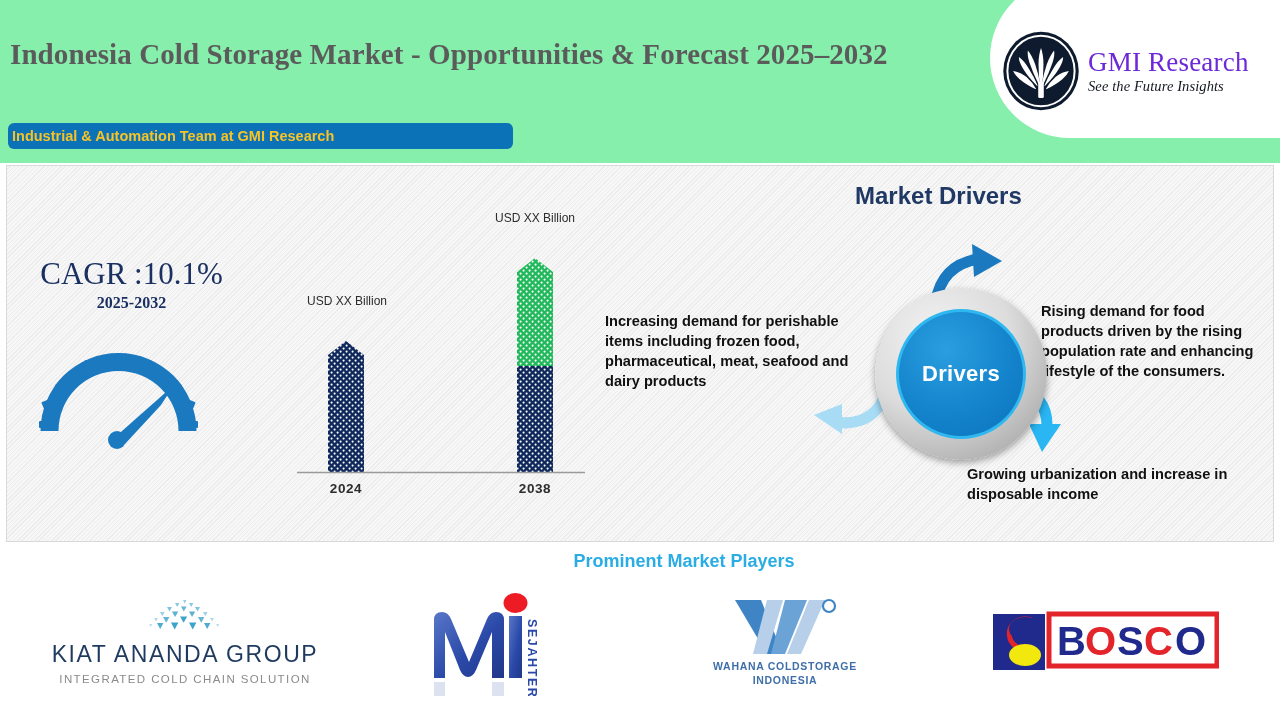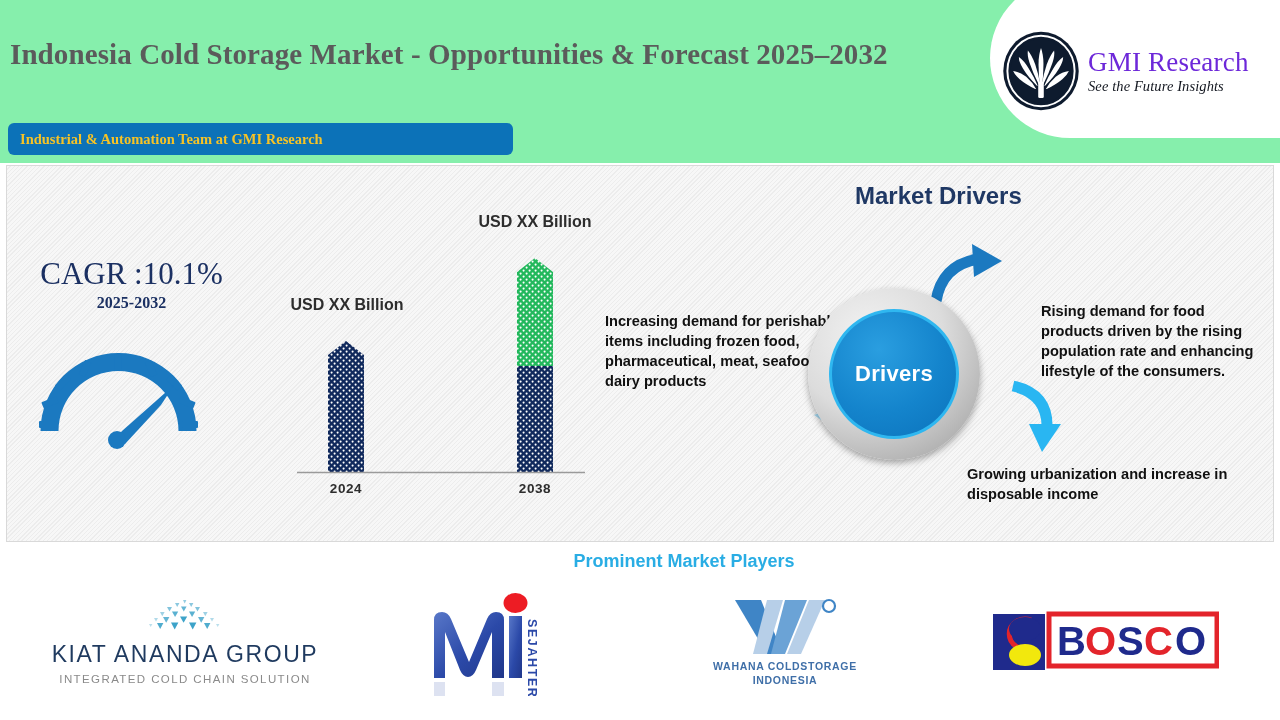--- a/index.html
+++ b/index.html
@@ -39,31 +39,30 @@
     font-weight: 700;
     color: #5b5b5b;
     letter-spacing: 0.1px;
     white-space: nowrap;
   }
   .header-badge {
     position: absolute;
     left: 8px;
     top: 123px;
     width: 505px;
-    height: 32px;
+    height: 26px;
     background: #0c72b8;
     border-radius: 6px;
     color: #f7c325;
     font-size: 14.5px;
     font-weight: 700;
     display: flex;
     align-items: center;
-    padding-left: 12px;
+    padding-left: 4px;
     box-sizing: border-box;
-    font-family: Liberation Serif, serif;
   }
   
   .logo-plate {
     position: absolute;
     left: 990px;
     top: -22px;
     width: 320px;
     height: 160px;
     background: #ffffff;
     border-radius: 130px 0 0 130px;
@@ -156,22 +155,22 @@
   .chart {
     position: absolute;
     left: 285px;
     top: 200px;
     width: 305px;
     height: 300px;
   }
   .bar-label {
     position: absolute;
     text-align: center;
-    font-size: 16px;
-    font-weight: 700;
+    font-size: 12px;
+    font-weight: 400;
     color: #2d2d2d;
     line-height: 1.45;
     white-space: nowrap;
   }
   .axis-label {
     position: absolute;
     text-align: center;
     font-size: 13.5px;
     font-weight: 700;
     color: #2d2d2d;
@@ -195,21 +194,21 @@
     left: 855px;
     top: 182px;
     font-size: 24px;
     font-weight: 700;
     color: #1f3864;
   }
 
   
   .drivers-circle {
     position: absolute;
-    left: 808px;
+    left: 875px;
     top: 288px;
     width: 172px;
     height: 172px;
   }
   .ring-outer {
     position: absolute;
     inset: 0;
     border-radius: 50%;
     background: radial-gradient(circle at 35% 28%, #f2f2f2 0%, #dcdcdc 45%, #b4b4b4 78%, #9a9a9a 100%);
     box-shadow: 0 3px 7px rgba(0,0,0,0.35);

